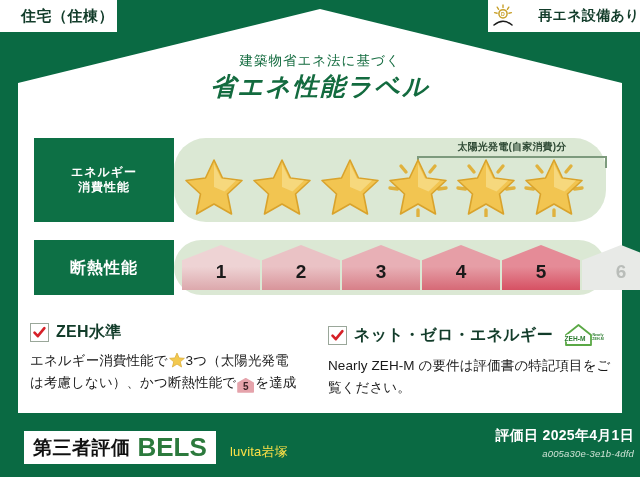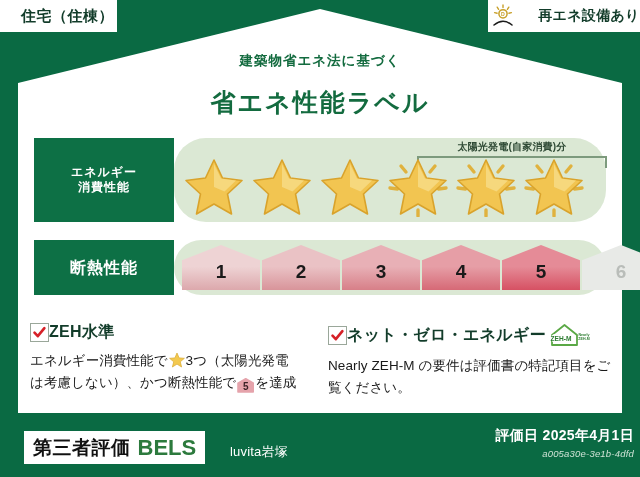--- a/index.html
+++ b/index.html
@@ -36,25 +36,25 @@
     position:absolute;left:18px;top:9px;width:604px;height:404px;
     background:#ffffff;
     clip-path:polygon(0 74px, 302px 0, 604px 74px, 604px 404px, 0 404px);
   }
 
   
   #title-block{
     position:absolute;left:0;right:0;top:52px;text-align:center;
   }
   #title-sub{
-    font-size:13.5px;font-weight:bold;color:#136b3f;letter-spacing:1px;
-    margin-bottom:16px;
+    font-size:13.5px;font-weight:normal;color:#136b3f;letter-spacing:1px;
+    margin-bottom:0;
   }
   #title-main{
-    font-size:25px;font-weight:bold;color:#136b3f;letter-spacing:2px;
+    font-size:25px;font-weight:bold;color:#136b3f;letter-spacing:2px;font-style:italic;
   }
 
   
   .metric-row{
     position:absolute;left:34px;width:572px;
     display:flex;align-items:stretch;
   }
   #row-energy{top:138px;height:84px;}
   #row-insulation{top:240px;height:55px;}
 
@@ -102,21 +102,21 @@
   }
   .ins-house .ins-num{position:relative;top:4px;}
   .ins-house.on{color:#1a1a1a;}
   .ins-house.off{color:#b9bdb9;background:#e8eae7;}
 
   
   .note-col{position:absolute;top:322px;}
   #note-zeh{left:30px;width:288px;}
   #note-nze{left:328px;width:292px;}
 
-  .note-head{display:flex;align-items:center;margin-bottom:7px;}
+  .note-head{display:flex;align-items:center;gap:7px;margin-bottom:7px;}
   .chk{
     width:19px;height:19px;flex:0 0 19px;border:1.5px solid #9aa79a;
     background:#fff;position:relative;box-sizing:border-box;
   }
   .chk svg{position:absolute;left:1px;top:1px;width:15px;height:15px;}
   .note-title{font-size:16px;font-weight:bold;color:#123c2a;letter-spacing:.3px;white-space:nowrap;}
   #zehm-logo{width:44px;height:26px;flex:0 0 44px;margin-left:2px;}
   .note-body{
     font-size:13.5px;color:#1a1a1a;line-height:1.62;letter-spacing:.1px;
   }
@@ -129,24 +129,24 @@
     border-radius:1px;
   }
 
   
   #footer{position:absolute;left:10px;bottom:0;width:640px;height:60px;}
   #bels-badge{
     position:absolute;left:14px;top:14px;height:33px;background:#fff;
     display:flex;align-items:center;padding:0 9px;gap:7px;box-sizing:border-box;
   }
   #bels-third{font-size:19px;font-weight:bold;color:#111;letter-spacing:.5px;}
-  #bels-word{font-size:22px;font-weight:bold;color:#2c7a3d;letter-spacing:0px;}
+  #bels-word{font-size:26px;font-weight:bold;color:#2c7a3d;letter-spacing:0px;}
   #property-name{
     position:absolute;left:220px;top:26px;
-    font-size:13px;color:#ffffff;letter-spacing:.2px;
+    font-size:13px;color:#fde047;letter-spacing:.2px;
   }
   #eval-date{
     position:absolute;right:16px;top:10px;
     font-size:14px;font-weight:bold;color:#ffffff;letter-spacing:.3px;
   }
   #eval-id{
     position:absolute;right:16px;top:31px;
     font-size:9.5px;color:#cfe3d6;font-style:italic;letter-spacing:.2px;
   }
 </style>

